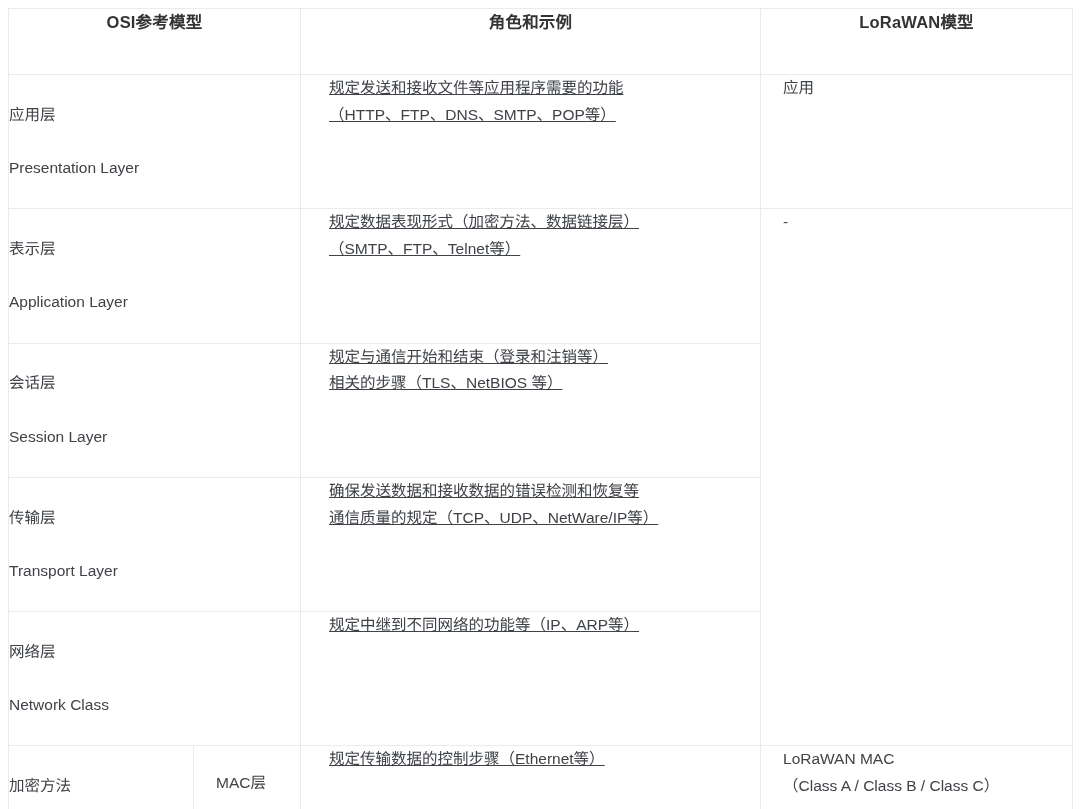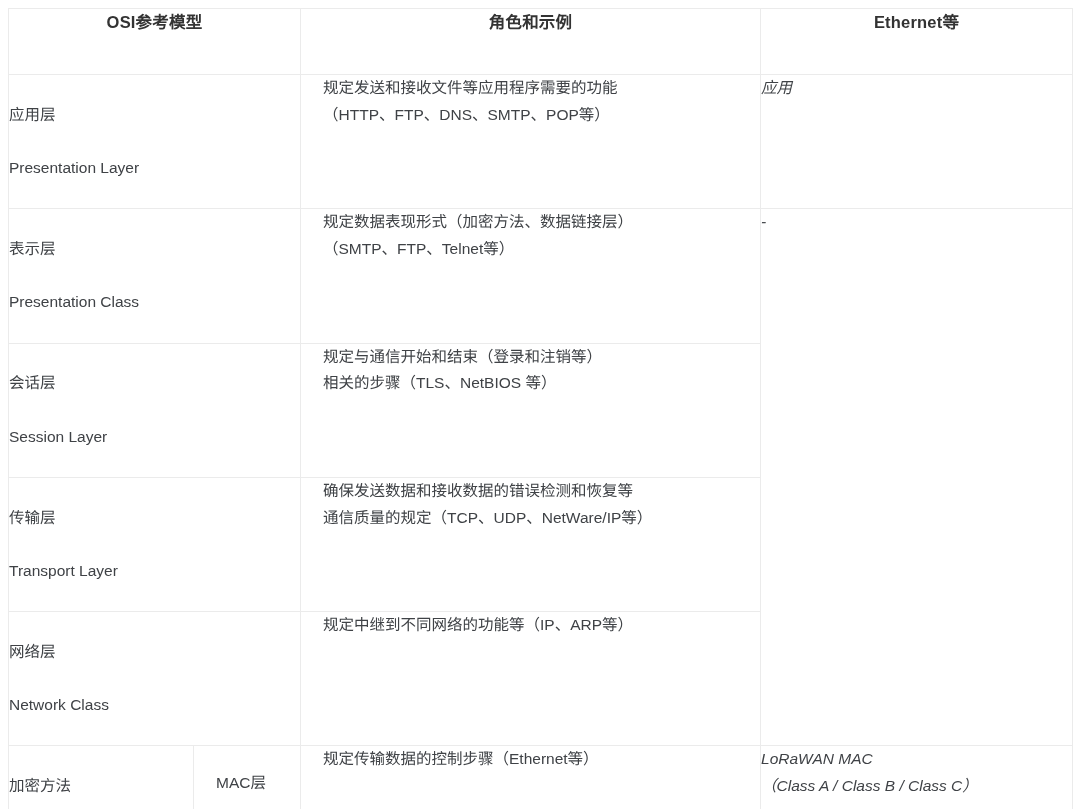--- a/index.html
+++ b/index.html
@@ -69,24 +69,25 @@
     line-height: 1.72;
     color: #3f4246;
     white-space: pre-line;
     word-break: break-word;
   }
   .cell.sub {
     padding-left: 22px;
     padding-top: 24px;
   }
   .cell.role {
-    padding-left: 22px;
+    padding-left: 28px;
+    text-decoration: underline;
   }
   .cell.lorawan {
-    font-style: italic;
+    padding-left: 22px;
   }
   .cell.dash {
     color: #4a4d51;
   }
   .layer-name {
     display: block;
   }
   .layer-en {
     display: block;
   }
@@ -100,40 +101,40 @@
       <col class="col-osi">
       <col class="col-sub">
       <col class="col-role">
       <col class="col-lorawan">
     </colgroup>
 
     <thead>
       <tr>
         <th colspan="2">OSI参考模型</th>
         <th>角色和示例</th>
-        <th>Ethernet等</th>
+        <th>LoRaWAN模型</th>
       </tr>
     </thead>
 
     <tbody>
 
       <tr>
         <td colspan="2" class="cell">
           <span class="layer-name">应用层</span>
           <span class="layer-en">Presentation Layer</span>
         </td>
         <td class="cell role">规定发送和接收文件等应用程序需要的功能
 （HTTP、FTP、DNS、SMTP、POP等）</td>
         <td class="cell lorawan">应用</td>
       </tr>
 
       <tr>
         <td colspan="2" class="cell">
           <span class="layer-name">表示层</span>
-          <span class="layer-en">Presentation Class</span>
+          <span class="layer-en">Application Layer</span>
         </td>
         <td class="cell role">规定数据表现形式（加密方法、数据链接层）
 （SMTP、FTP、Telnet等）</td>
         <td class="cell lorawan dash" rowspan="4">-</td>
       </tr>
 
       <tr>
         <td colspan="2" class="cell">
           <span class="layer-name">会话层</span>
           <span class="layer-en">Session Layer</span>

